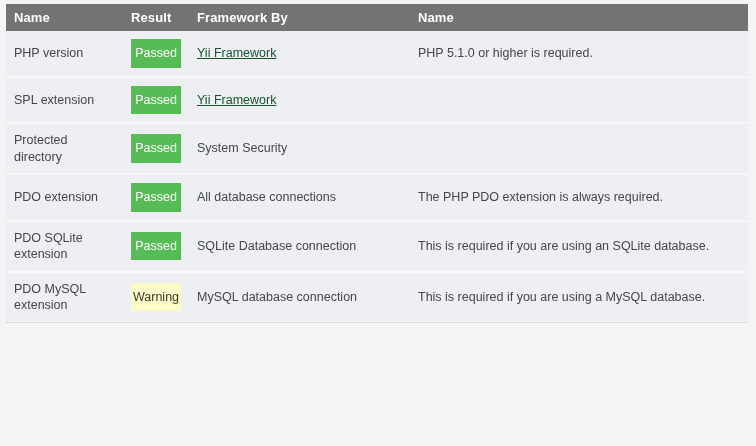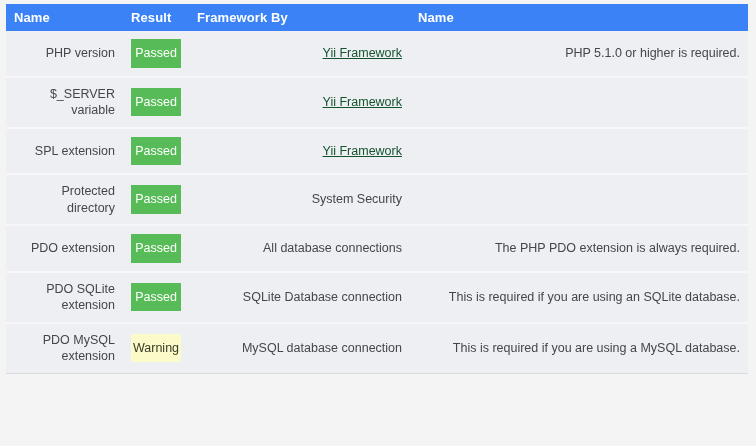--- a/index.html
+++ b/index.html
@@ -19,38 +19,37 @@
     top: 4px;
     width: 742px;
   }
   table.req-table {
     width: 742px;
     border-collapse: collapse;
     table-layout: fixed;
     font-size: 12.5px;
   }
   table.req-table thead th {
-    background: #3b82f6;
+    background: #737373;
     color: #ffffff;
     font-weight: bold;
     font-size: 13px;
     text-align: left;
     padding: 5px 8px 6px 8px;
     height: 16px;
     vertical-align: middle;
     letter-spacing: 0.1px;
   }
   table.req-table tbody td {
     background: #eeeff3;
     color: #42474c;
     padding: 8px 8px;
     vertical-align: middle;
     border-bottom: 2px solid #f7f7f9;
     line-height: 1.32;
-    text-align: right;
   }
   table.req-table tbody tr:last-child td {
     border-bottom: 1px solid #d9dade;
   }
   col.col-name   { width: 117px; }
   col.col-result { width: 66px;  }
   col.col-req    { width: 221px; }
   col.col-memo   { width: 338px; }
 
   td.cell-name {
@@ -119,28 +118,20 @@
     <tbody id="req-tbody">
         <tr>
           <td class="cell-name">PHP version</td>
           <td class="cell-result">
             <div class="result-box passed">Passed</div>
           </td>
           <td><span class="req-link">Yii Framework</span></td>
           <td class="cell-memo">PHP 5.1.0 or higher is required.</td>
         </tr>
         <tr>
-          <td class="cell-name">$_SERVER variable</td>
-          <td class="cell-result">
-            <div class="result-box passed">Passed</div>
-          </td>
-          <td><span class="req-link">Yii Framework</span></td>
-          <td class="cell-memo"></td>
-        </tr>
-        <tr>
           <td class="cell-name">SPL extension</td>
           <td class="cell-result">
             <div class="result-box passed">Passed</div>
           </td>
           <td><span class="req-link">Yii Framework</span></td>
           <td class="cell-memo"></td>
         </tr>
         <tr>
           <td class="cell-name">Protected directory</td>
           <td class="cell-result">

